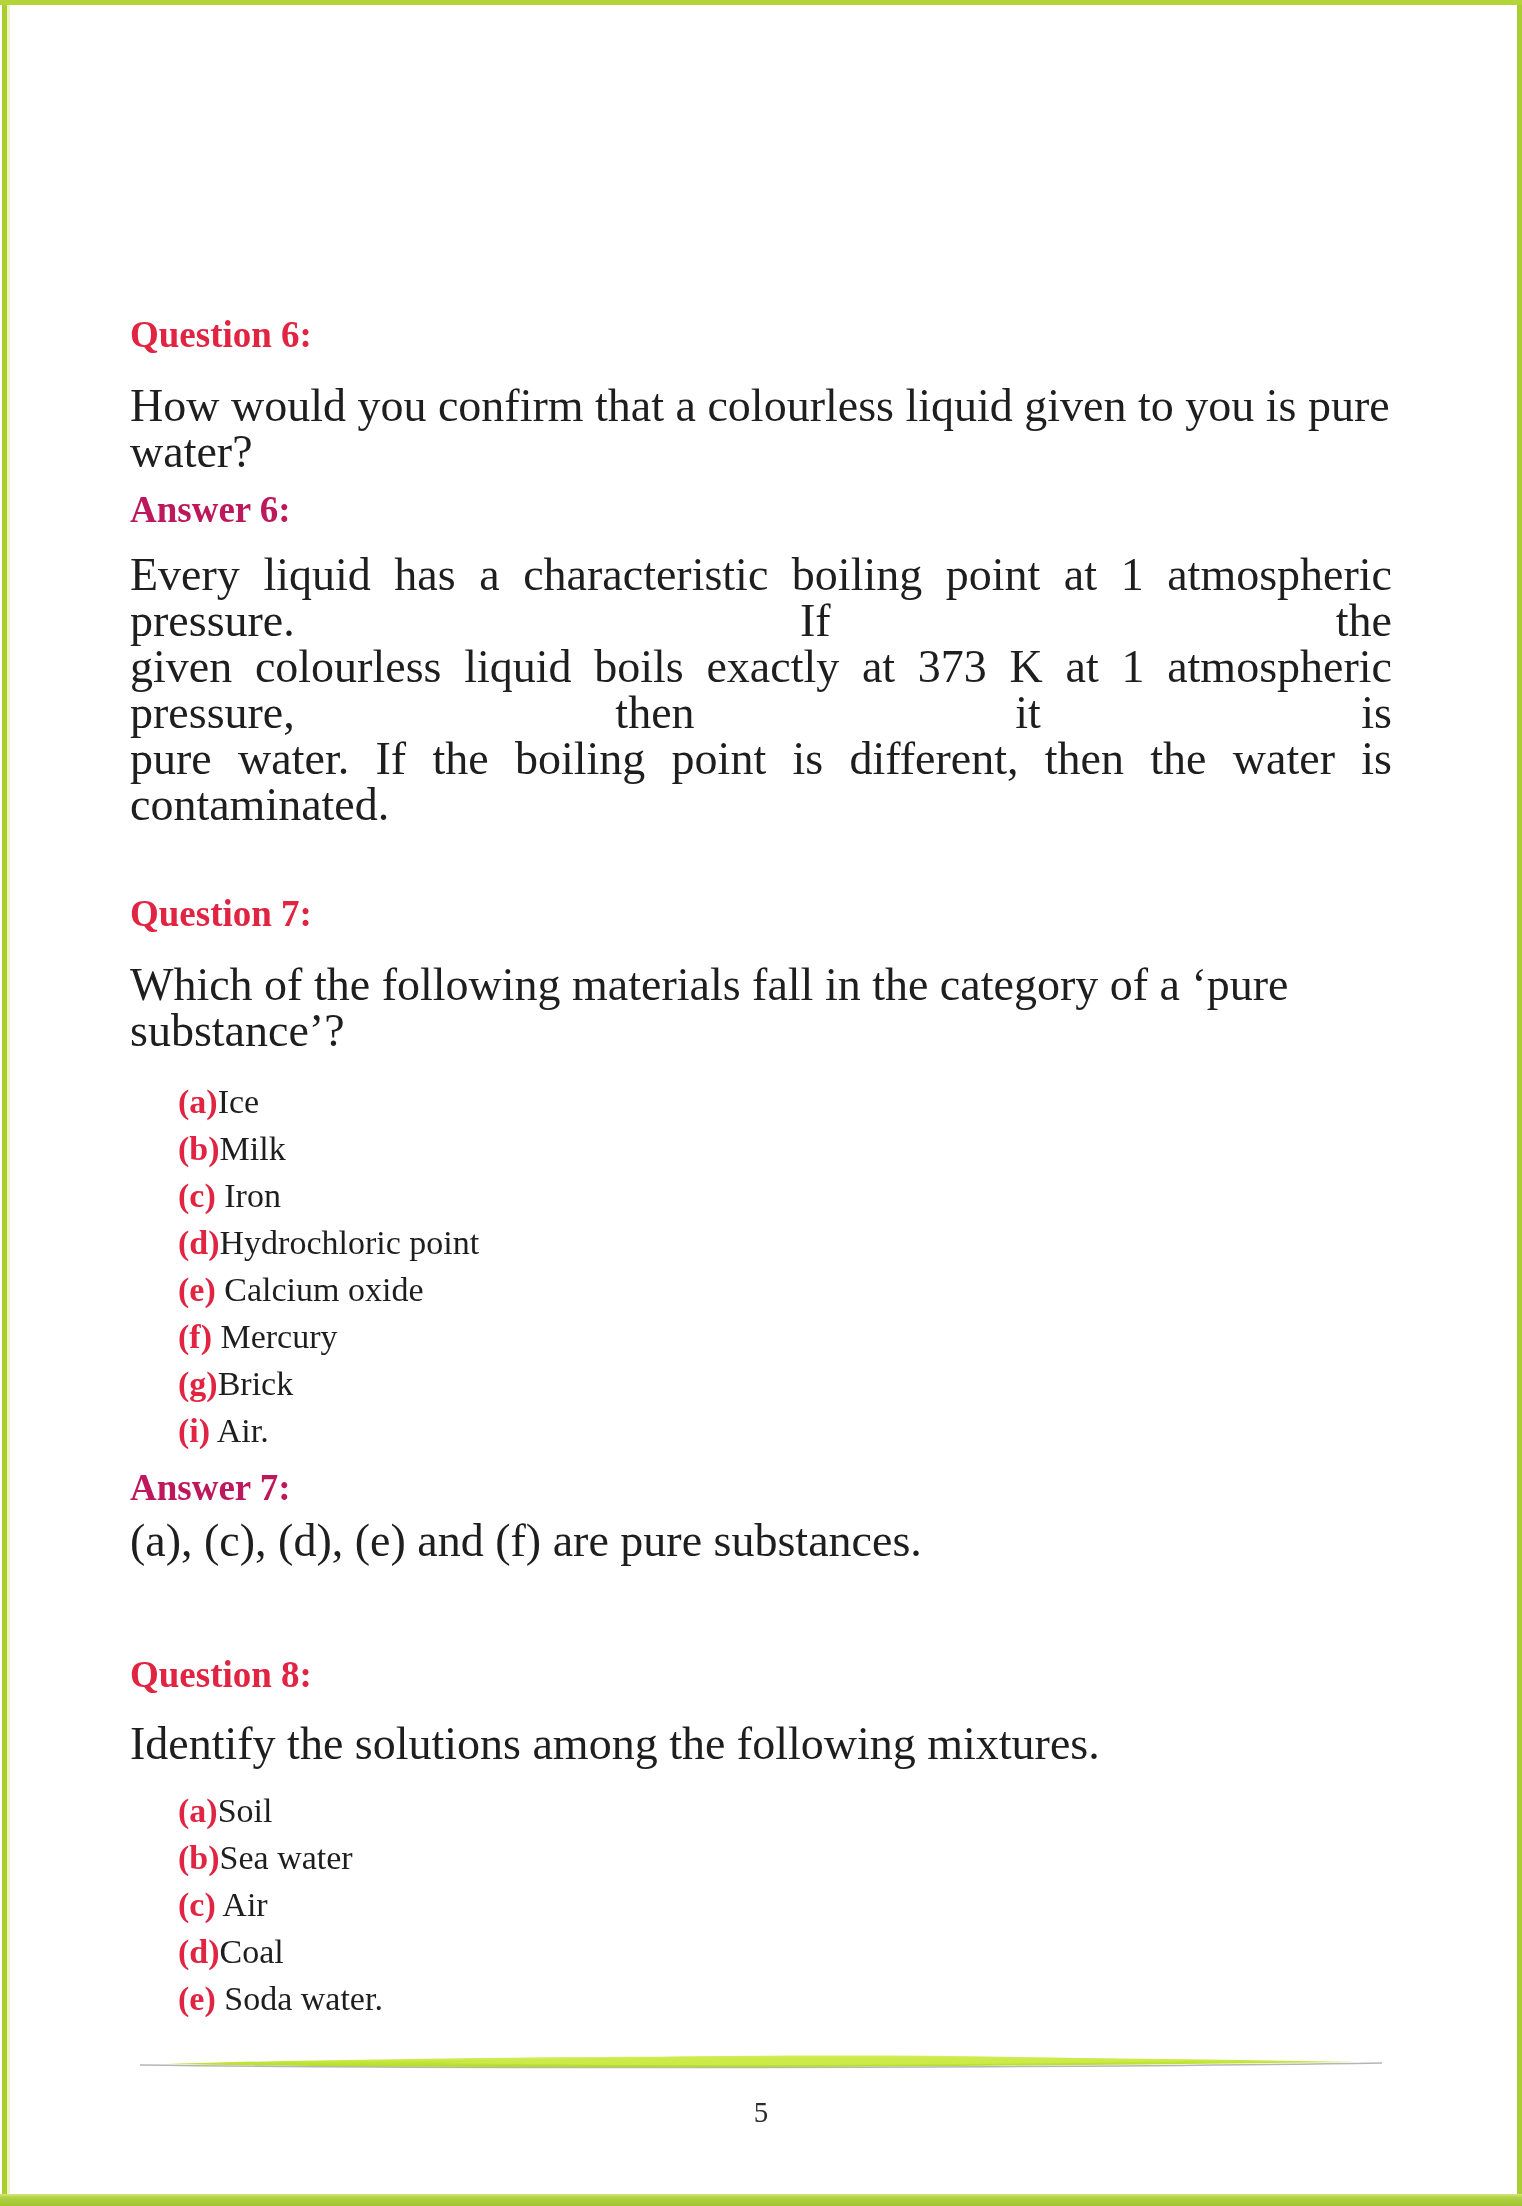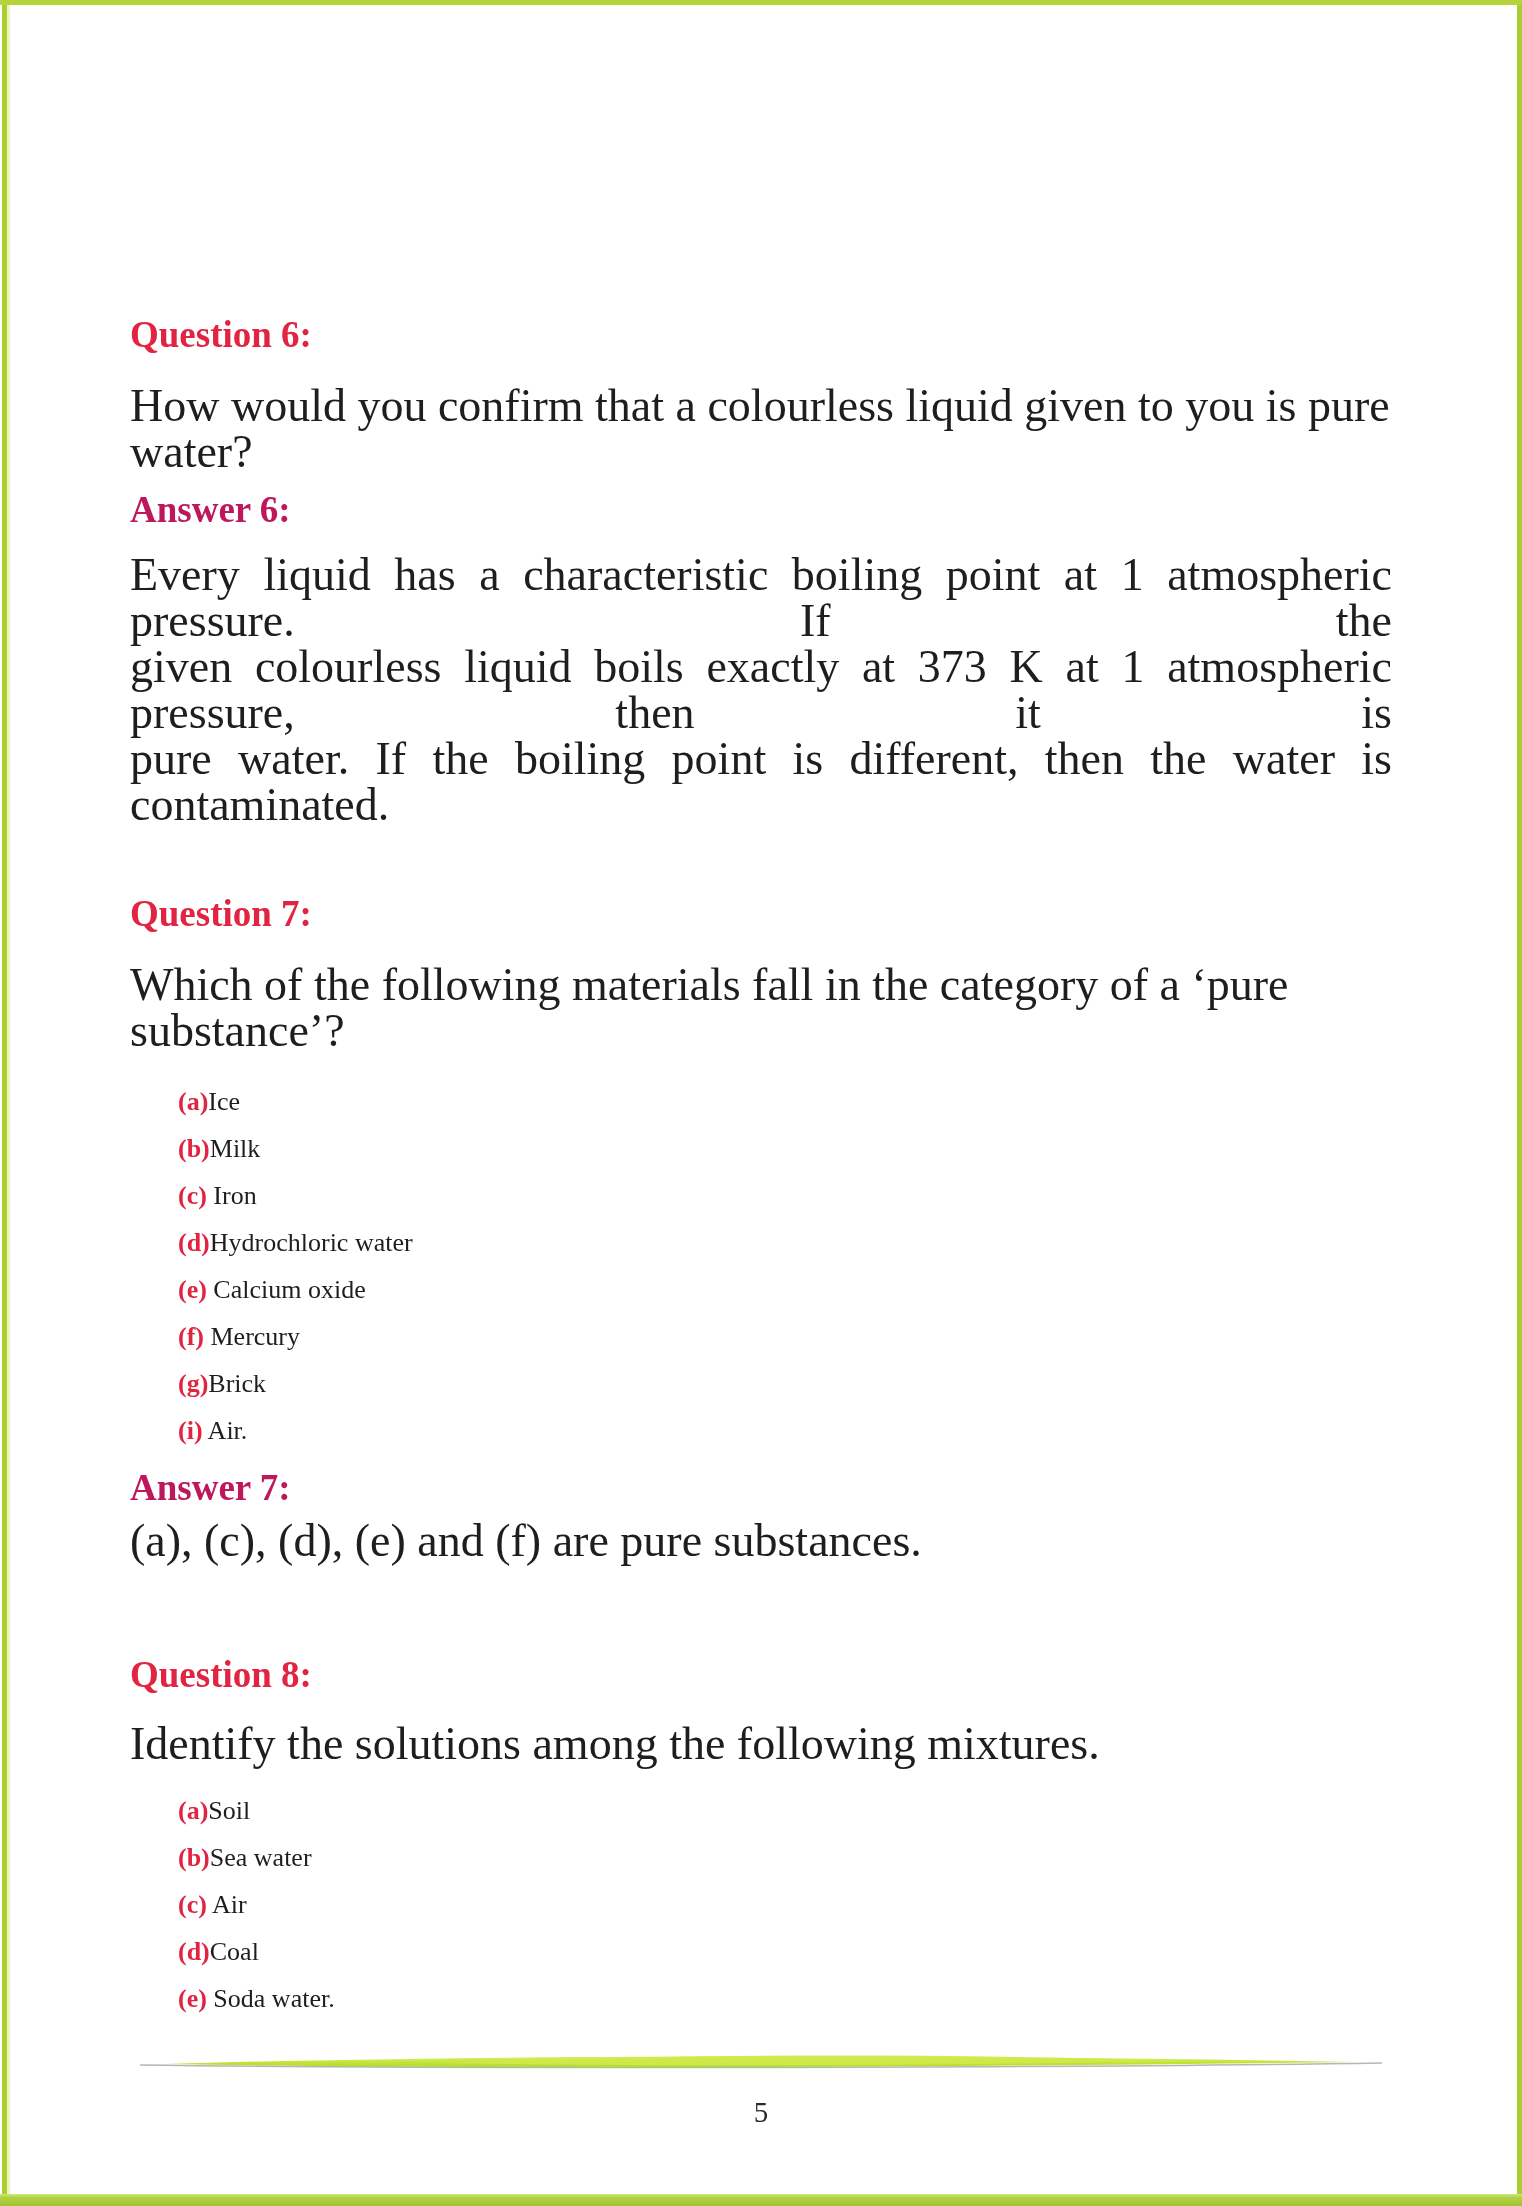--- a/index.html
+++ b/index.html
@@ -26,21 +26,21 @@
   h2.q-head { color: #e02441; }
   h2.a-head { color: #be185d; }
 
   .body-text { font-size: 46px; line-height: 46px; margin: 0; }
 
   
   .jline { text-align: justify; text-align-last: justify; }
   .jline.last { text-align-last: left; }
 
   ul.opts { list-style: none; margin: 0; padding: 0 0 0 48px; }
-  li.opt { font-size: 26px; line-height: 47px; }
+  li.opt { font-size: 34px; line-height: 47px; }
   .marker { color: #e02441; font-weight: bold; }
 
   
   #s6 .q-head   { margin-bottom: 26px; }
   #s6 .question { margin-bottom: 13px; }
   #s6 .a-head   { margin-bottom: 20px; }
   #s6 .para     { margin-bottom: 64px; }
 
   #s7 .q-head   { margin-bottom: 26px; }
   #s7 .question { margin-bottom: 24px; }
@@ -85,21 +85,21 @@
       <h2 class="q-head">Question 7:</h2>
       <p class="body-text question">Which of the following materials fall in the category of a ‘pure substance’?</p>
       <ul class="opts">
 
           <li class="opt"><span class="marker">(a)</span><span class="opt-label">Ice</span></li>
 
           <li class="opt"><span class="marker">(b)</span><span class="opt-label">Milk</span></li>
 
           <li class="opt"><span class="marker">(c)</span><span class="opt-label"> Iron</span></li>
 
-          <li class="opt"><span class="marker">(d)</span><span class="opt-label">Hydrochloric water</span></li>
+          <li class="opt"><span class="marker">(d)</span><span class="opt-label">Hydrochloric point</span></li>
 
           <li class="opt"><span class="marker">(e)</span><span class="opt-label"> Calcium oxide</span></li>
 
           <li class="opt"><span class="marker">(f)</span><span class="opt-label"> Mercury</span></li>
 
           <li class="opt"><span class="marker">(g)</span><span class="opt-label">Brick</span></li>
 
 
           <li class="opt"><span class="marker">(i)</span><span class="opt-label"> Air.</span></li>
         </ul>

